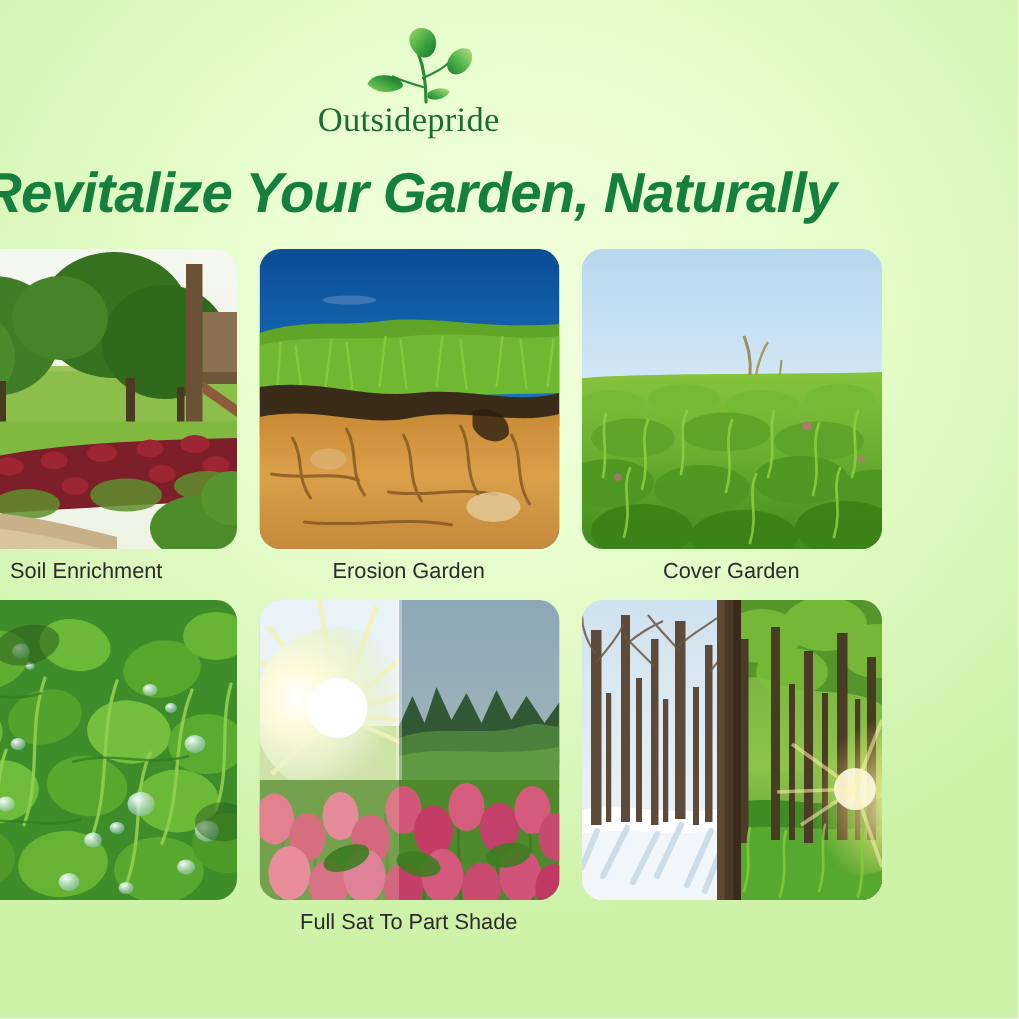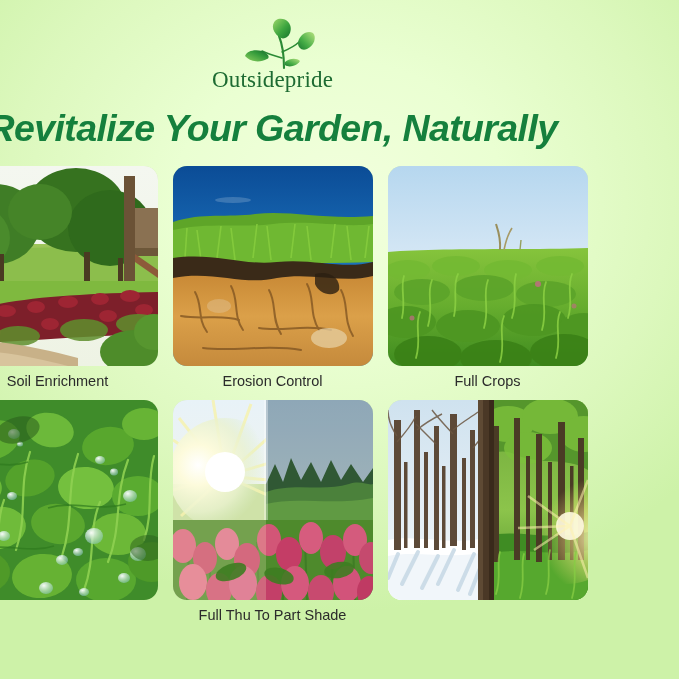--- a/index.html
+++ b/index.html
@@ -242,21 +242,21 @@
             <path d="M86 162 C110 166 132 158 158 164"></path>
             <path d="M30 182 C60 186 96 178 128 184"></path>
           </g>
 
           <path d="M142 108 C156 104 168 112 166 124 C160 132 146 128 142 118 Z" fill="#2c1f12" opacity="0.8"></path>
 
           <ellipse cx="156" cy="172" rx="18" ry="10" fill="#e6cfa2" opacity="0.75"></ellipse>
           <ellipse cx="46" cy="140" rx="12" ry="7" fill="#e0c396" opacity="0.45"></ellipse>
         </svg>
       </div>
-      <div class="caption">Erosion Control</div>
+      <div class="caption">Erosion Garden</div>
     </div>
 
     <div class="cell">
       <div class="thumb">
         <svg viewBox="0 0 200 200" xmlns="http://www.w3.org/2000/svg">
           <defs>
             <linearGradient id="sky3" x1="0" y1="0" x2="0" y2="1">
               <stop offset="0%" stop-color="#b6d7ef"></stop>
                 <stop offset="55%" stop-color="#dbeaf6"></stop>
               <stop offset="100%" stop-color="#f3f7f4"></stop>
@@ -309,21 +309,21 @@
             <path d="M28 192 C34 172 26 160 32 146"></path>
               <path d="M112 196 C118 176 110 164 116 150"></path>
             <path d="M168 192 C174 172 166 160 172 146"></path>
           </g>
 
           <circle cx="150" cy="118" r="3" fill="#c46b86" opacity="0.8"></circle>
           <circle cx="24" cy="152" r="2.5" fill="#c46b86" opacity="0.7"></circle>
           <circle cx="186" cy="140" r="2.5" fill="#c46b86" opacity="0.6"></circle>
         </svg>
       </div>
-      <div class="caption">Full Crops</div>
+      <div class="caption">Cover Garden</div>
     </div>
 
     <div class="cell">
       <div class="thumb">
         <svg viewBox="0 0 200 200" xmlns="http://www.w3.org/2000/svg">
           <defs>
             <radialGradient id="drop4" cx="35%" cy="30%" r="70%">
               <stop offset="0%" stop-color="#ffffff" stop-opacity="0.95"></stop>
               <stop offset="60%" stop-color="#dff3ff" stop-opacity="0.55"></stop>
               <stop offset="100%" stop-color="#9fd4e8" stop-opacity="0.45"></stop>
@@ -480,21 +480,21 @@
 
           <rect x="0" y="120" width="93" height="80" fill="#fff7c8" opacity="0.22"></rect>
 
           <g fill="#3f7d22" opacity="0.9">
             <ellipse cx="58" cy="172" rx="16" ry="8" transform="rotate(-20 58 172)"></ellipse>
             <ellipse cx="106" cy="176" rx="15" ry="8" transform="rotate(14 106 176)"></ellipse>
             <ellipse cx="166" cy="170" rx="15" ry="8" transform="rotate(-10 166 170)"></ellipse>
           </g>
         </svg>
       </div>
-      <div class="caption">Full Thu To Part Shade</div>
+      <div class="caption">Full Sat To Part Shade</div>
     </div>
 
     <div class="cell">
       <div class="thumb">
         <svg viewBox="0 0 200 200" xmlns="http://www.w3.org/2000/svg">
           <defs>
             <linearGradient id="wsky" x1="0" y1="0" x2="0" y2="1">
               <stop offset="0%" stop-color="#cfe2ef"></stop>
                 <stop offset="70%" stop-color="#e9f1f6"></stop>
               <stop offset="100%" stop-color="#f6fafc"></stop>

